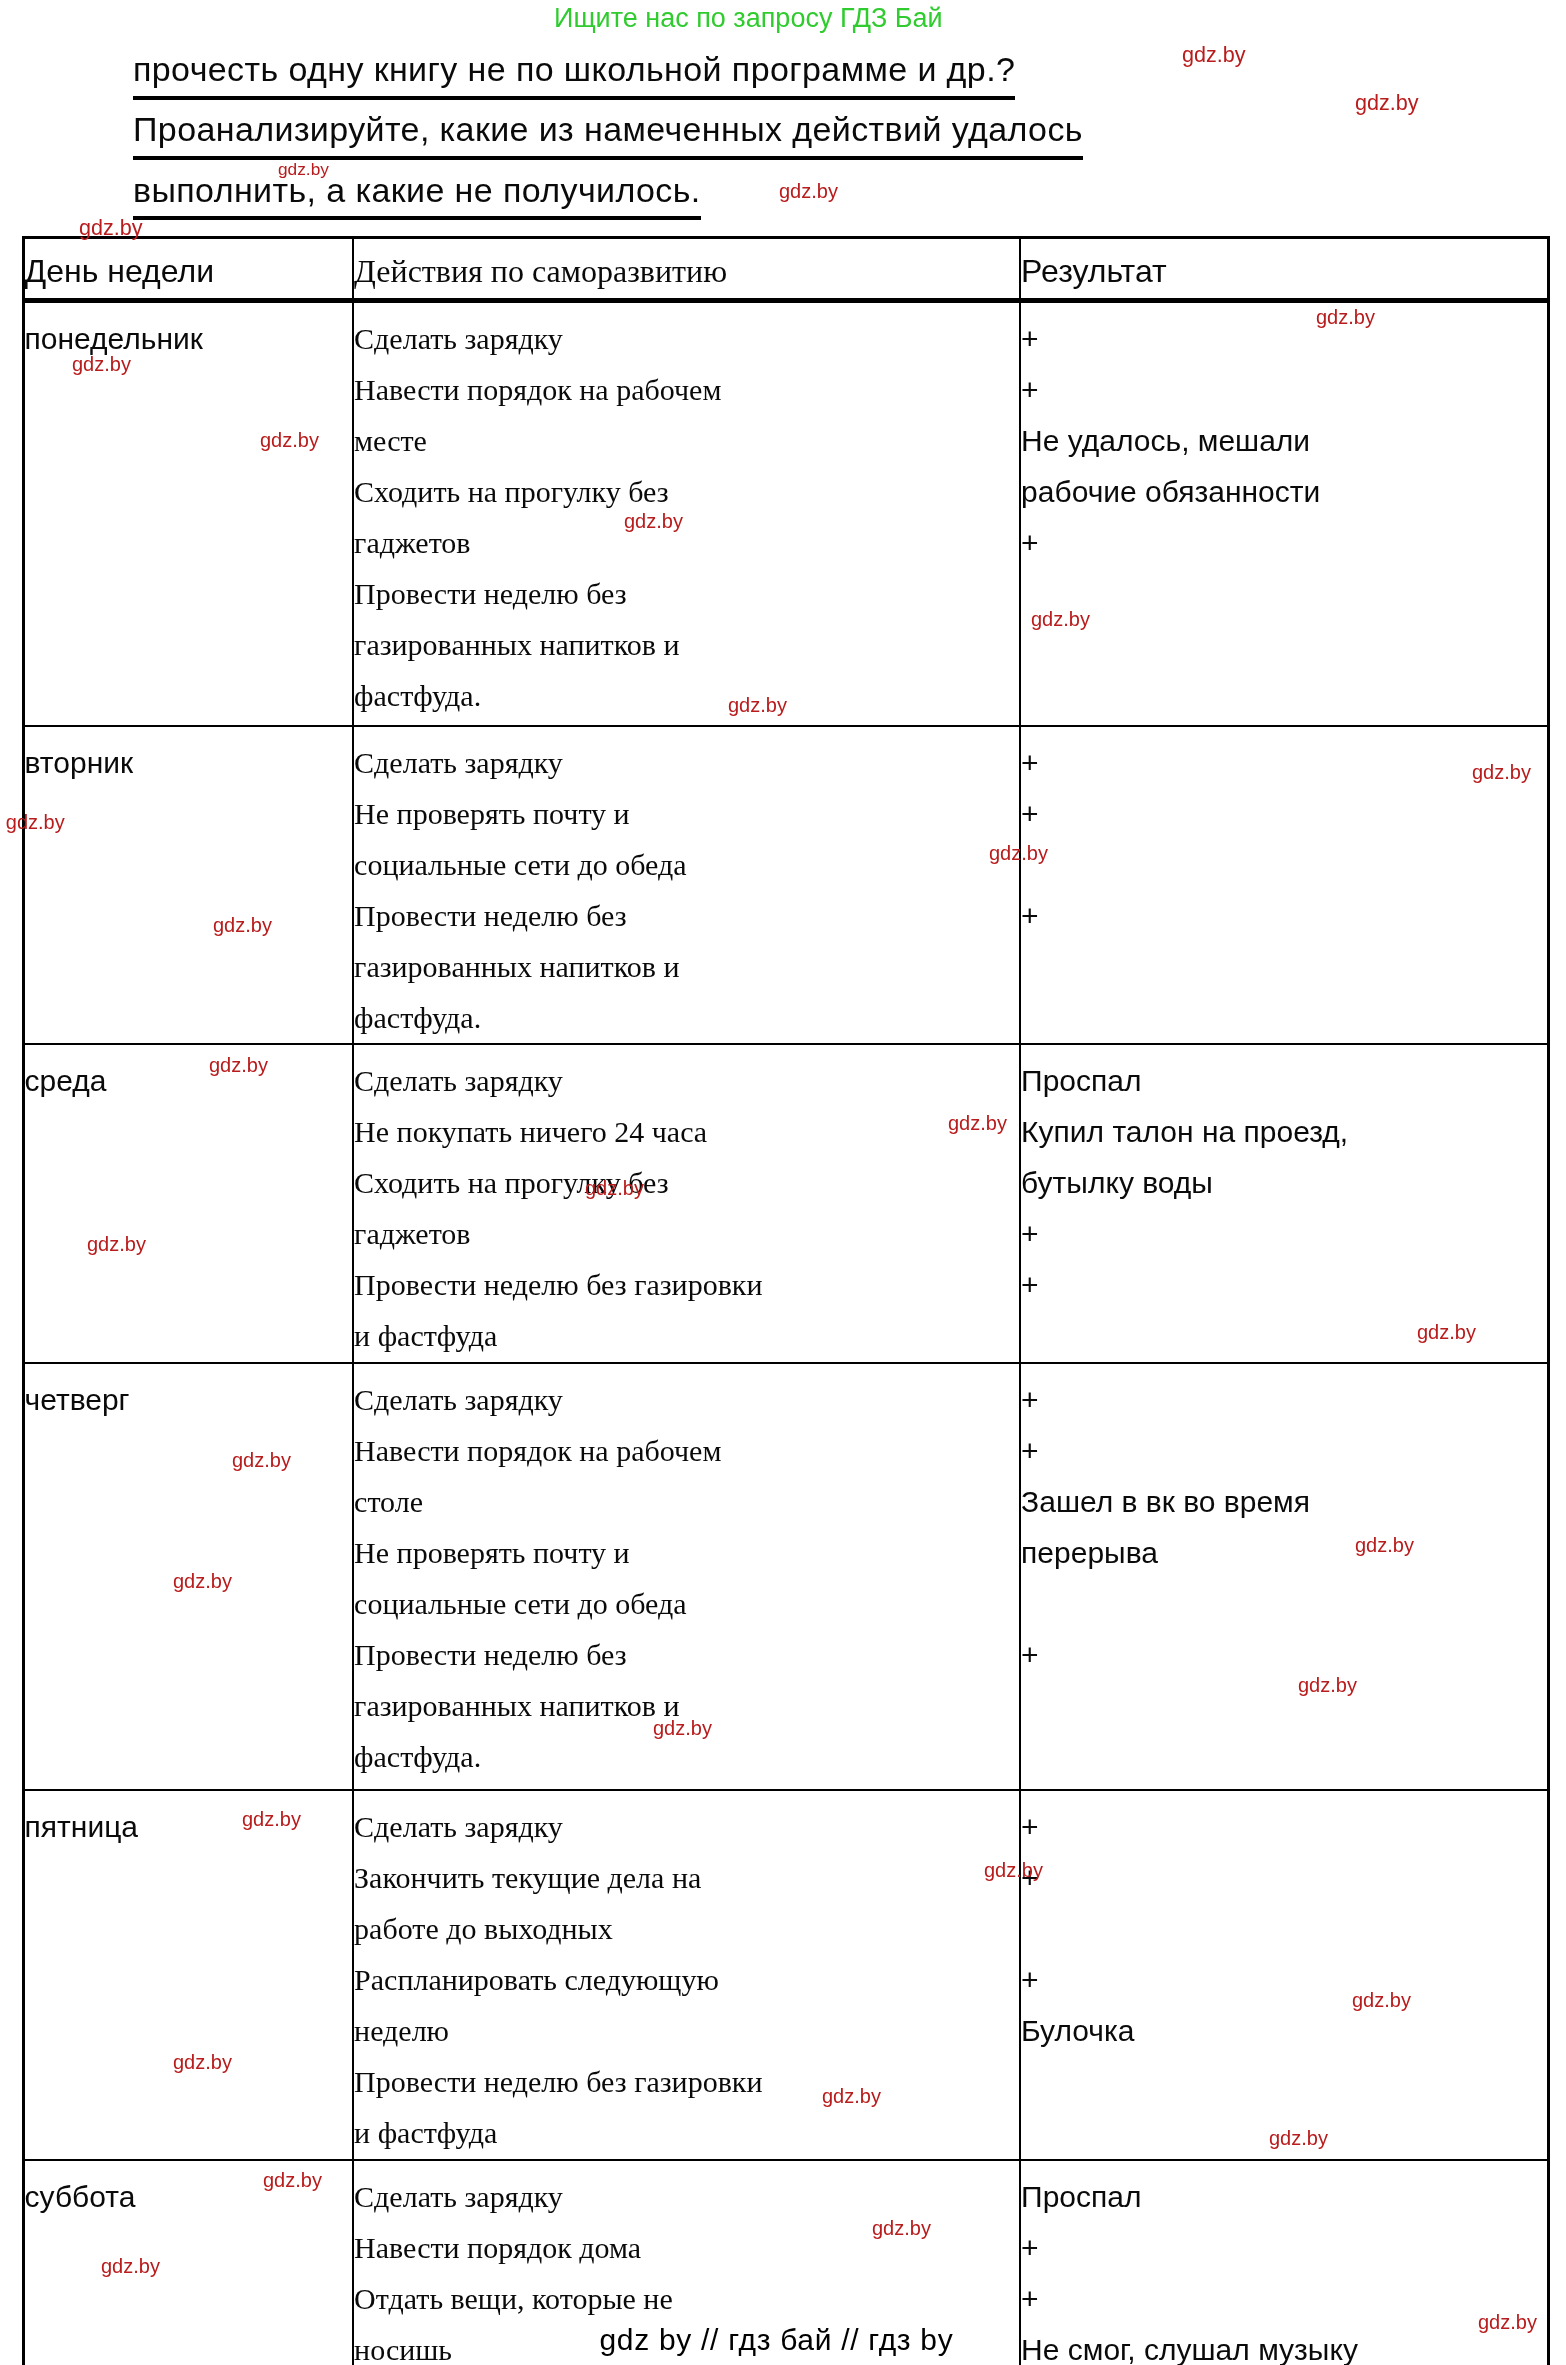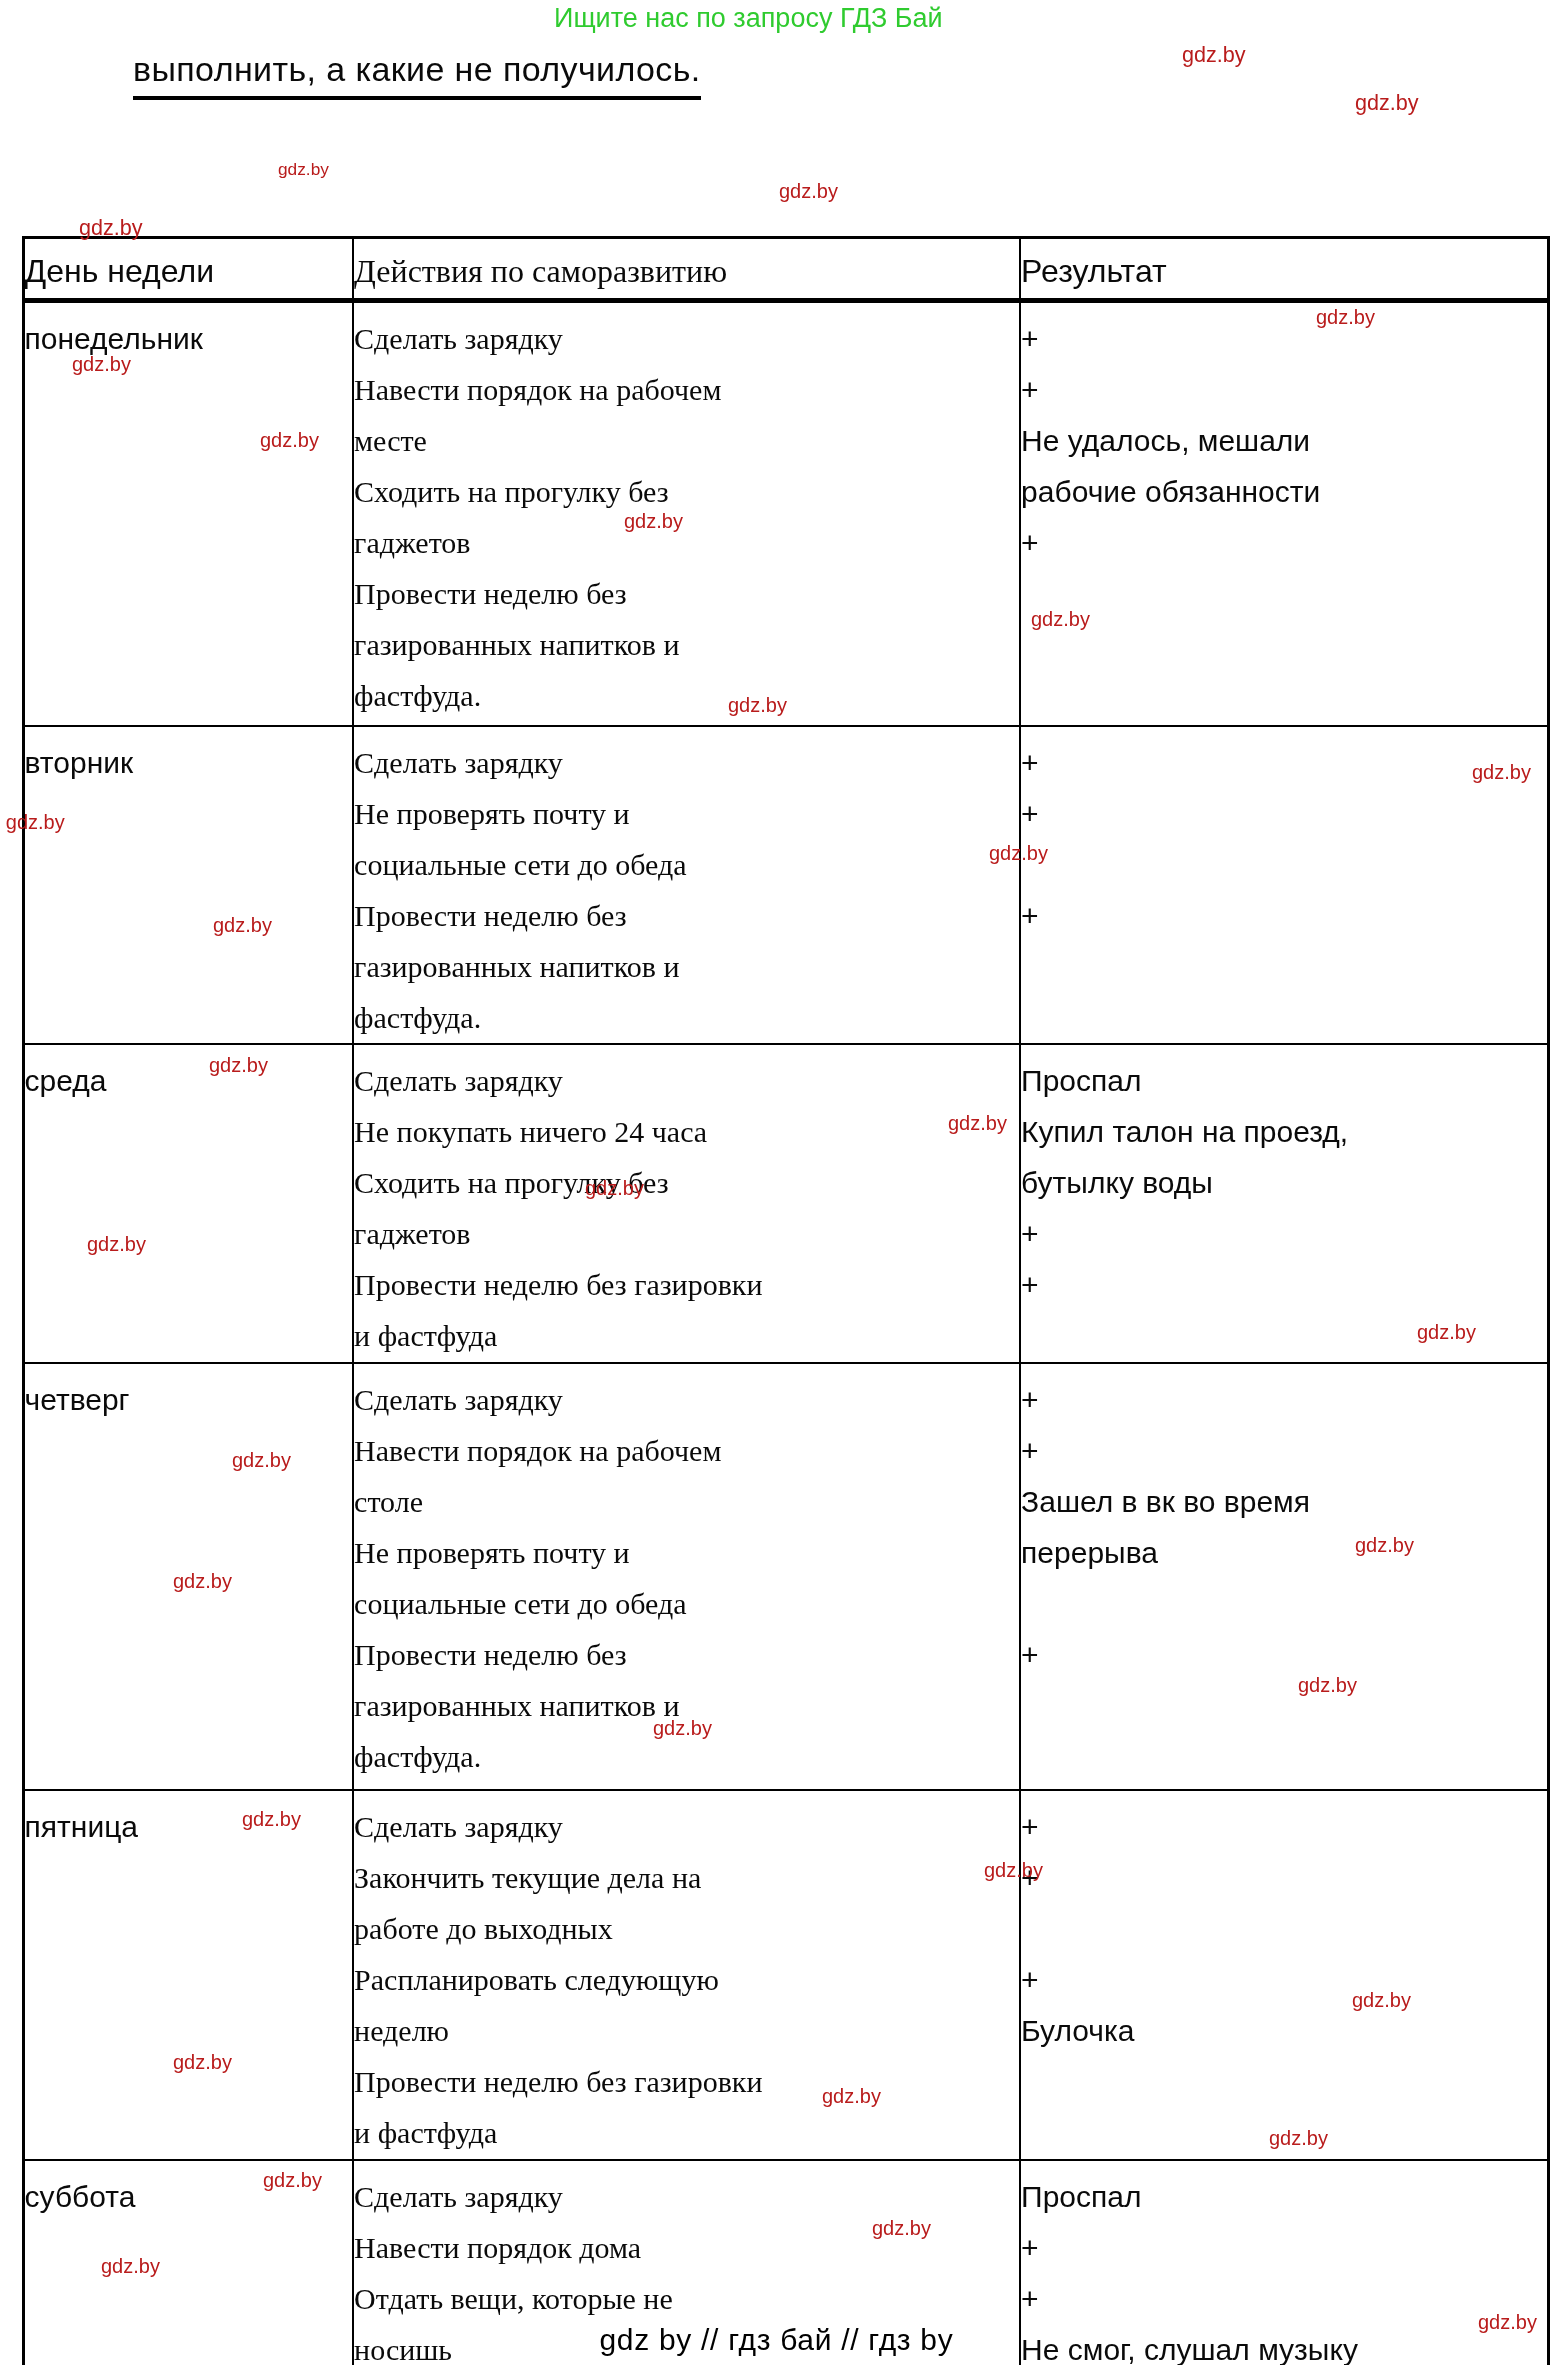--- a/index.html
+++ b/index.html
@@ -87,20 +87,22 @@
   }
 </style>
 </head>
 <body>
 
 <div class="page">
 
   <div class="banner">Ищите нас по запросу ГДЗ Бай</div>
 
   <div class="intro">
+    <div class="intro-line">прочесть одну книгу не по школьной программе и др.?</div>
+    <div class="intro-line">Проанализируйте, какие из намеченных действий удалось</div>
     <div class="intro-line">выполнить, а какие не получилось.</div>
   </div>
 
   <table class="plan">
     <colgroup>
       <col style="width:330px">
         <col style="width:667px">
         <col style="width:528px">
     </colgroup>
     <tbody>

